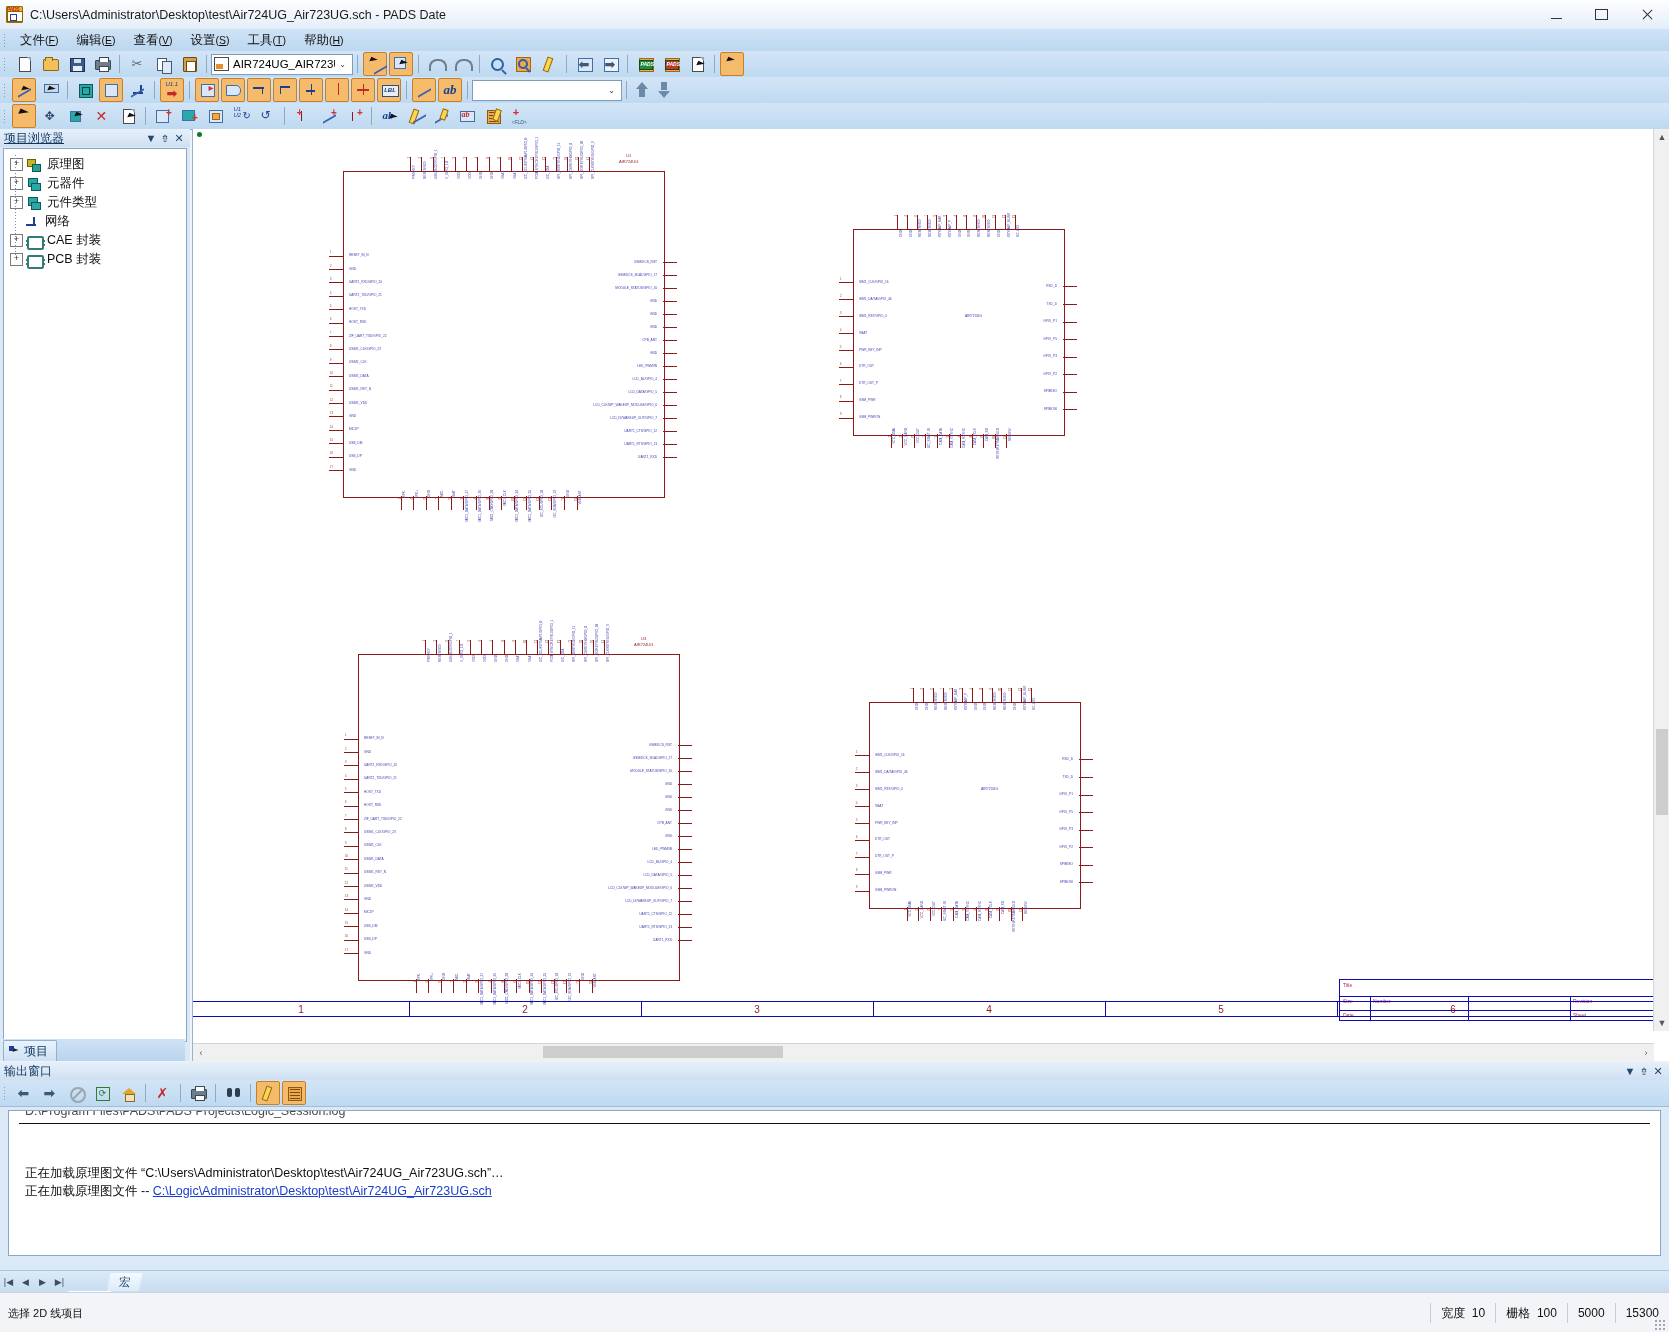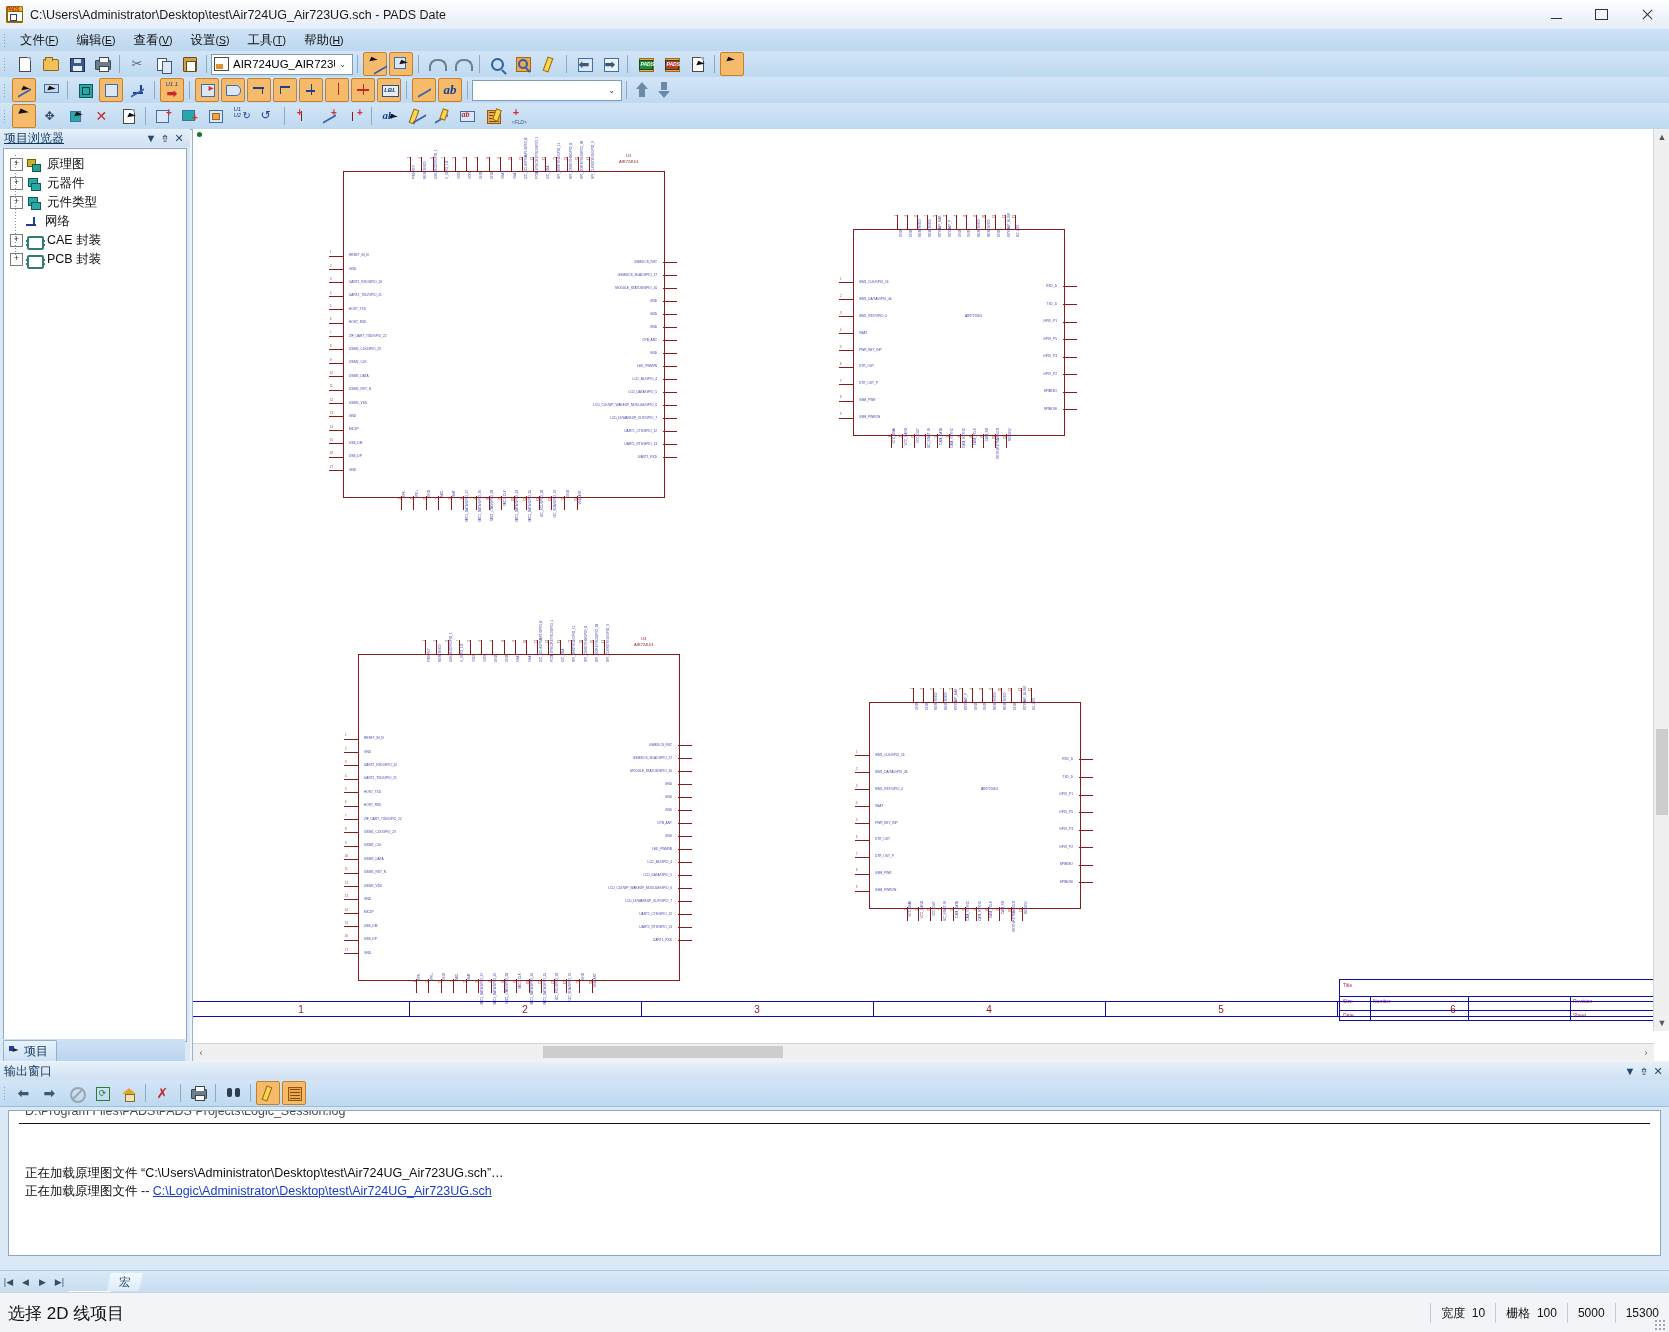--- a/index.html
+++ b/index.html
@@ -204,21 +204,21 @@
   .statusbar{position:absolute;left:0;top:1270px;width:1669px;height:62px;background:#eef3fa;}
   .sb-tabs{position:absolute;left:0;top:0;width:1669px;height:22px;background:linear-gradient(#dbeaf8,#c6dcf0);
            border-top:1px solid #a9c6e0;display:flex;align-items:center;}
   .navbtn{width:17px;text-align:center;color:#3b4d5e;font-size:9px;}
   .sheettab{height:18px;padding:0 12px;margin-left:-4px;font-size:11.5px;display:flex;align-items:center;
             color:#10365d;background:linear-gradient(#f3f9ff,#dcebf9);
             clip-path:polygon(10% 0,100% 0,90% 100%,0% 100%);}
   .sheettab.active{font-weight:bold;background:#fff;margin-top:36px;}
   .sb-bottom{position:absolute;left:0;top:22px;width:1669px;height:40px;background:#f2f4f7;border-top:1px solid #c8d4e0;
              display:flex;align-items:center;}
-  .sb-msg{margin-left:8px;font-size:17px;color:#111;}
+  .sb-msg{margin-left:8px;font-size:11px;color:#111;}
   .sb-right{margin-left:auto;display:flex;align-items:center;height:22px;}
   .sb-cell{border-left:1px solid #c0ccd8;padding:0 10px;font-size:12px;color:#111;height:20px;display:flex;align-items:center;}
   .grip-corner{position:absolute;right:3px;bottom:2px;width:12px;height:12px;
     background-image:radial-gradient(circle,#9aa7b3 .8px,transparent .9px);background-size:4px 4px;}
 </style>
 </head>
 <body>
 
 <div class="app">
 

